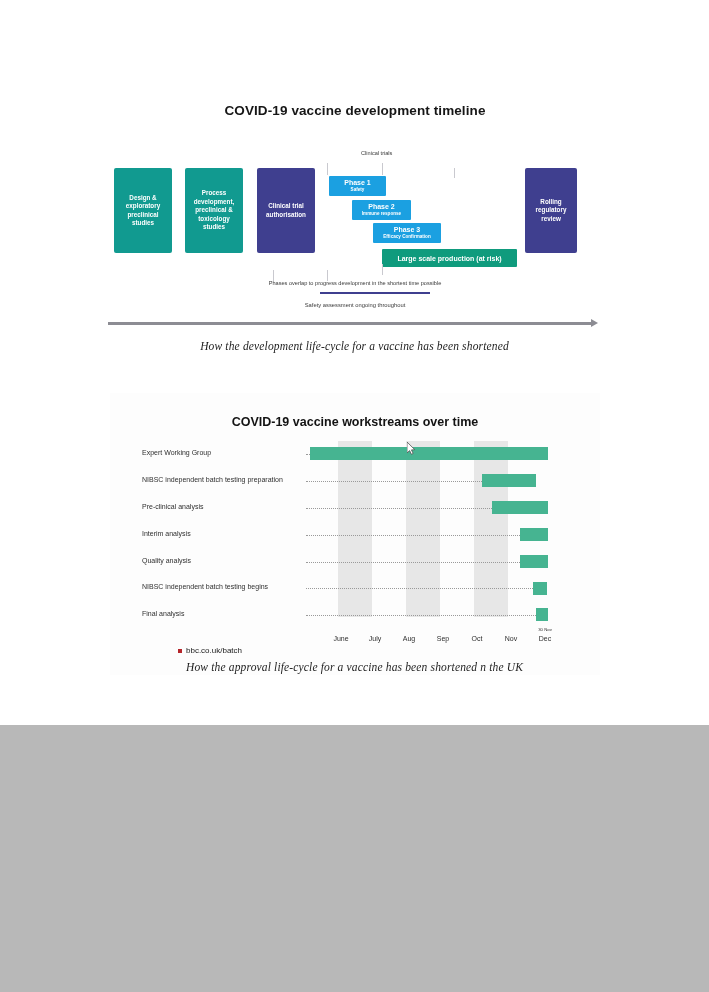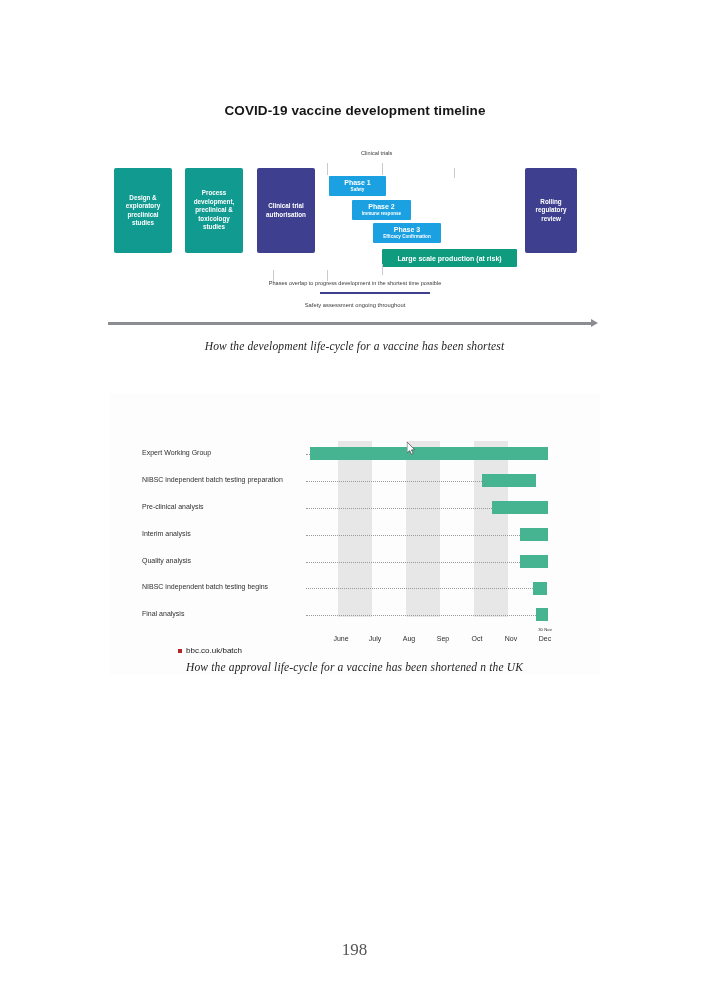--- a/index.html
+++ b/index.html
@@ -1,18 +1,18 @@
 <!DOCTYPE html>
 <html><head>
 <meta charset="utf-8">
 <style>
   html,body{margin:0;padding:0;background:#b8b8b8;}
   body{font-family:"Liberation Serif",serif;}
   .page{
-    position:relative;width:709px;height:992px;background:#ffffff;
+    position:relative;width:709px;height:725px;background:#ffffff;
     margin:0 auto;overflow:hidden;
   }
 
   
   .fig1{position:absolute;left:105px;top:95px;width:500px;height:240px;background:#fff;}
   .fig1-title{
     position:absolute;left:0;top:8px;width:500px;text-align:center;
     font-family:"Liberation Sans",sans-serif;font-weight:bold;font-size:13.5px;
     color:#161616;letter-spacing:.1px;
   }
@@ -164,24 +164,25 @@
       <div class="overlap-note" style="top:130px;">Phases overlap to progress development in the shortest time possible</div>
       <div class="underbar" style="left:215px;top:142px;width:110px;"></div>
 
       <div class="safety-note" style="top:152px;">Safety assessment ongoing throughout</div>
 
       <div class="arrowline" style="left:3px;top:172px;width:485px;"></div>
       <div class="arrowhead" style="left:486px;top:169px;"></div>
     </div>
   </div>
 
-  <div class="caption" style="top:340px;">How the development life-cycle for a vaccine has been shortest</div>
+  <div class="caption" style="top:340px;">How the development life-cycle for a vaccine has been shortened</div>
 
   <div class="fig2">
 
+    <div class="fig2-title">COVID-19 vaccine workstreams over time</div>
 
     <div class="plot">
 
       <div class="band" style="left:228px;width:34px;"></div>
       <div class="band" style="left:296px;width:34px;"></div>
       <div class="band" style="left:364px;width:34px;"></div>
 
       <div class="rowlabel" style="left:32px;top:8px;">Expert Working Group</div>
       <div class="dotted" style="left:196px;top:13px;width:180px;"></div>
       <div class="bar" style="left:200px;top:6px;width:238px;height:13px;"></div>

